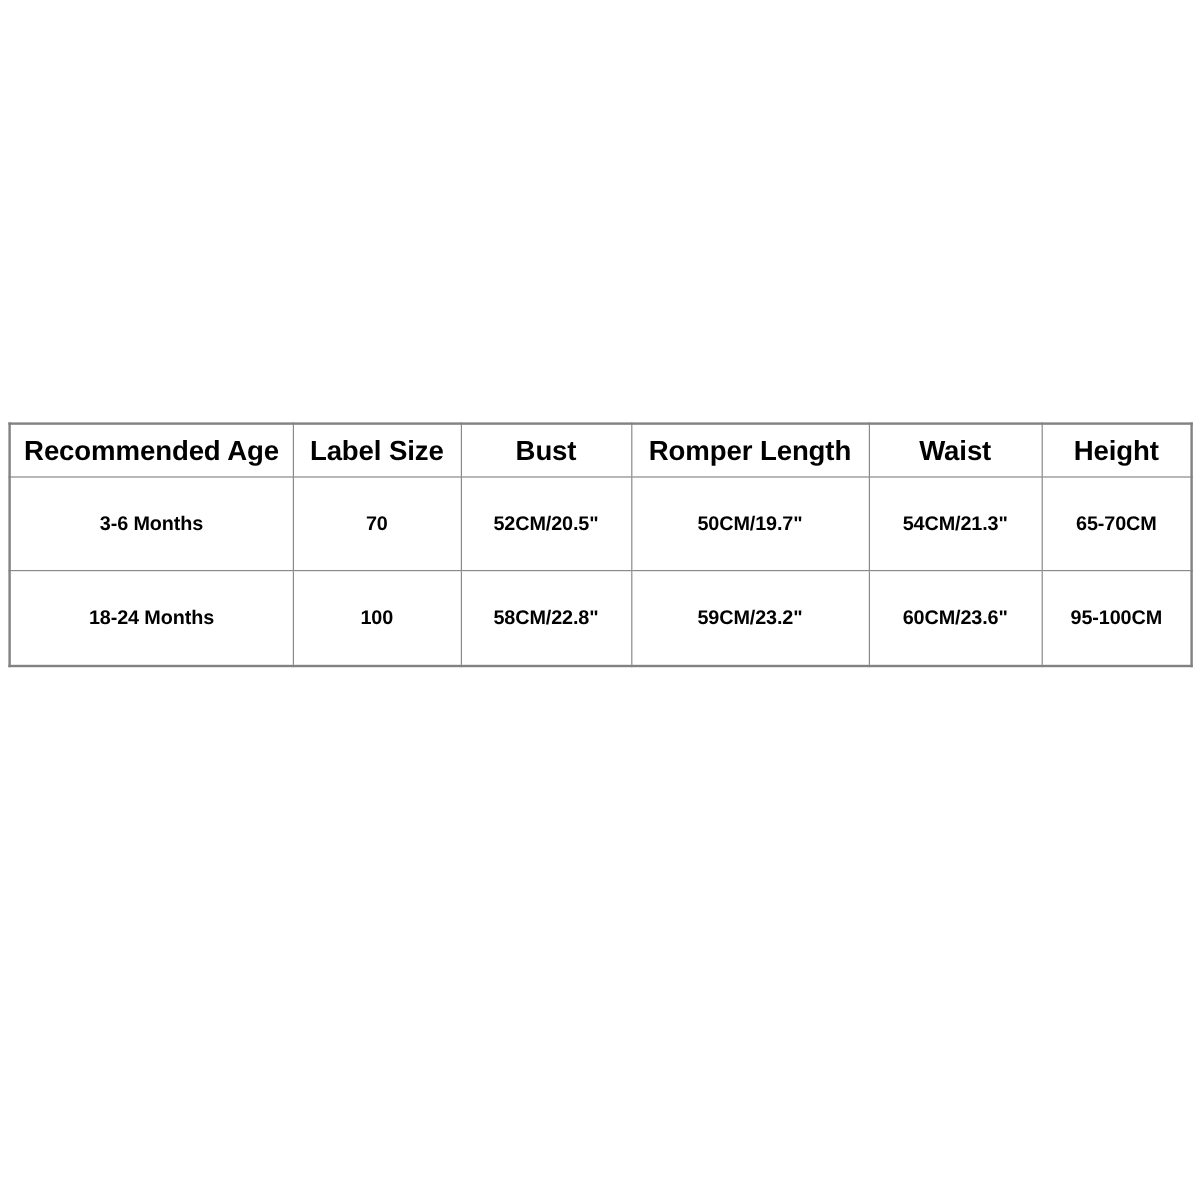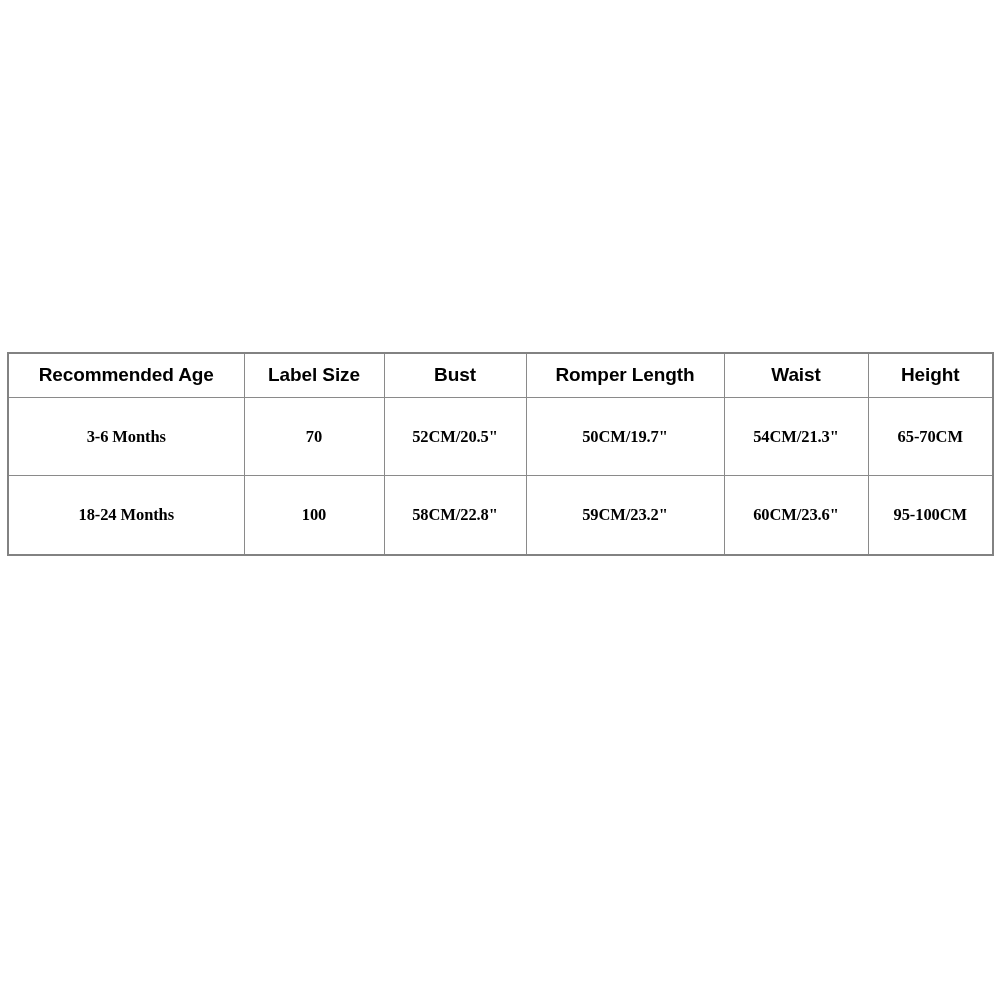--- a/index.html
+++ b/index.html
@@ -43,28 +43,27 @@
     font-weight: bold;
     font-family: "Liberation Sans", sans-serif;
     padding: 0 2px;
     white-space: nowrap;
     line-height: 1.1;
     letter-spacing: -0.1px;
   }
 
   table.size-chart thead th {
     height: 43px;
-    font-size: 19px;
+    font-size: 23px;
     margin-left: 28px;
   }
 
   table.size-chart tbody td {
     height: 40px;
     font-size: 16.5px;
-    font-family: Liberation Serif, serif;
   }
 
   
   col.c-age    { width: 236px; }
   col.c-label  { width: 140px; }
   col.c-bust   { width: 142px; }
   col.c-romper { width: 198px; }
   col.c-waist  { width: 144px; }
   col.c-height { width: 125px; }
 </style>

